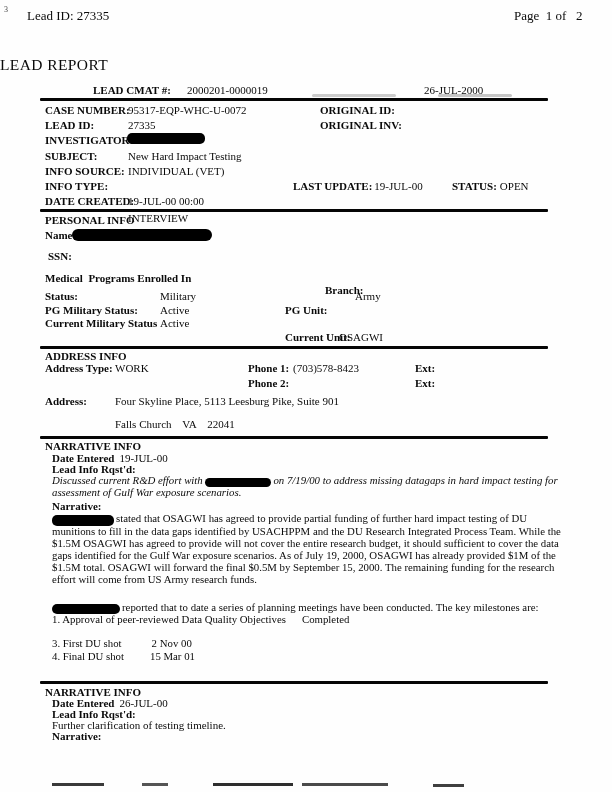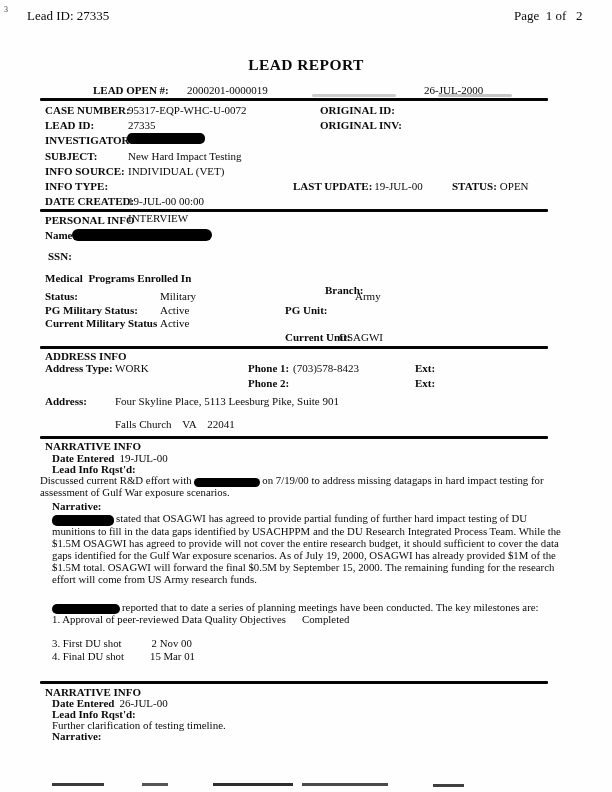--- a/index.html
+++ b/index.html
@@ -10,21 +10,21 @@
     background:#fefefe;
     font-family:"Liberation Serif", serif;
     color:#0a0a0a;
     overflow:hidden;
   }
   .abs{position:absolute;white-space:nowrap;}
   .t{font-size:11px;line-height:13px;}
   .sm{font-size:13px;line-height:12px;}
   .lbl{font-weight:bold;}
   .pre{white-space:pre;}
-  .title{width:100%;text-align:center;font-weight:bold;font-size:15.5px;letter-spacing:.4px;}
+  .title{width:100%;font-weight:normal;font-size:15.5px;letter-spacing:.4px;}
   .rule{position:absolute;left:40px;width:508px;height:3px;background:#050505;border-radius:1px;}
   .rule.thin{height:2.5px;}
   .ghost{position:absolute;height:3px;border-radius:2px;}
   .redact{background:#000;border-radius:5px;display:block;position:absolute;}
   .redact.inline{display:inline-block;position:relative;vertical-align:middle;margin:0 2px -1px 0;}
   .para{position:absolute;white-space:normal;font-size:10.8px;line-height:12.2px;text-align:left;}
   .ms .gap{display:inline-block;width:16px;}
   .ms.g30 .gap{width:30px;}
   .ms.g26 .gap{width:26px;}
   .ms.g20 .gap{width:20px;}
@@ -34,21 +34,21 @@
 <body>
 
 <div class="page">
 
   <div class="abs sm" style="left:4px;top:4px;font-size:8px;color:#444;">3</div>
   <div class="abs sm" style="left:27px;top:10px;">Lead ID: 27335</div>
   <div class="abs sm pre" style="left:514px;top:10px;">Page  1 of   2</div>
 
   <div class="abs title" style="left:0;top:56px;">LEAD REPORT</div>
 
-  <div class="abs t lbl" style="left:93px;top:84px;">LEAD OPEN #:</div>
+  <div class="abs t lbl" style="left:93px;top:84px;">LEAD CMAT #:</div>
   <div class="abs t" style="left:187px;top:84px;">2000201-0000019</div>
   <div class="abs t" style="left:424px;top:84px;">26-JUL-2000</div>
 
   <div class="ghost" style="left:312px;top:94px;width:84px;background:#cccccc;"></div>
   <div class="ghost" style="left:438px;top:94px;width:74px;background:#c6c6c6;"></div>
 
   <div class="rule thin" style="top:98px;"></div>
 
   <div class="abs t lbl" style="left:45px;top:104px;">CASE NUMBER:</div>
   <div class="abs t" style="left:128px;top:104px;">95317-EQP-WHC-U-0072</div>
@@ -116,21 +116,21 @@
   <div class="abs t lbl" style="left:45px;top:395px;">Address:</div>
   <div class="abs t" style="left:115px;top:395px;">Four Skyline Place, 5113 Leesburg Pike, Suite 901</div>
   <div class="abs t pre" style="left:115px;top:418px;">Falls Church    VA    22041</div>
 
   <div class="rule thin" style="top:436px;"></div>
 
   <div class="abs t lbl" style="left:45px;top:440px;">NARRATIVE INFO</div>
   <div class="abs t" style="left:52px;top:452px;"><span class="lbl">Date Entered</span><span style="margin-left:5px;">19-JUL-00</span></div>
   <div class="abs t lbl" style="left:52px;top:463px;">Lead Info Rqst'd:</div>
 
-  <div class="para" style="left:40px;top:474px;width:514px;">
+  <div class="para" style="left:52px;top:474px;width:514px;font-style:italic;">
     <span>Discussed current R&amp;D effort with</span>
     <span class="redact inline" style="width:66px;height:9px;"></span><span>on 7/19/00 to address missing datagaps in hard impact testing for assessment of Gulf War exposure scenarios.</span>
   </div>
 
   <div class="abs t lbl" style="left:52px;top:500px;">Narrative:</div>
 
   <div class="para" style="left:52px;top:512px;width:512px;">
     <span class="redact inline" style="width:62px;height:11px;"></span><span>stated that OSAGWI has agreed to provide partial funding of further hard impact testing of DU munitions to fill in the data gaps identified by USACHPPM and the DU Research Integrated Process Team.  While the $1.5M OSAGWI has agreed to provide will not cover the entire research budget, it should sufficient to cover the data gaps identified for the Gulf War exposure scenarios.  As of July 19, 2000, OSAGWI has already provided $1M of the $1.5M total.  OSAGWI will forward the final $0.5M by September 15, 2000.  The remaining funding for the research effort will come from US Army research funds.</span>
   </div>
 

